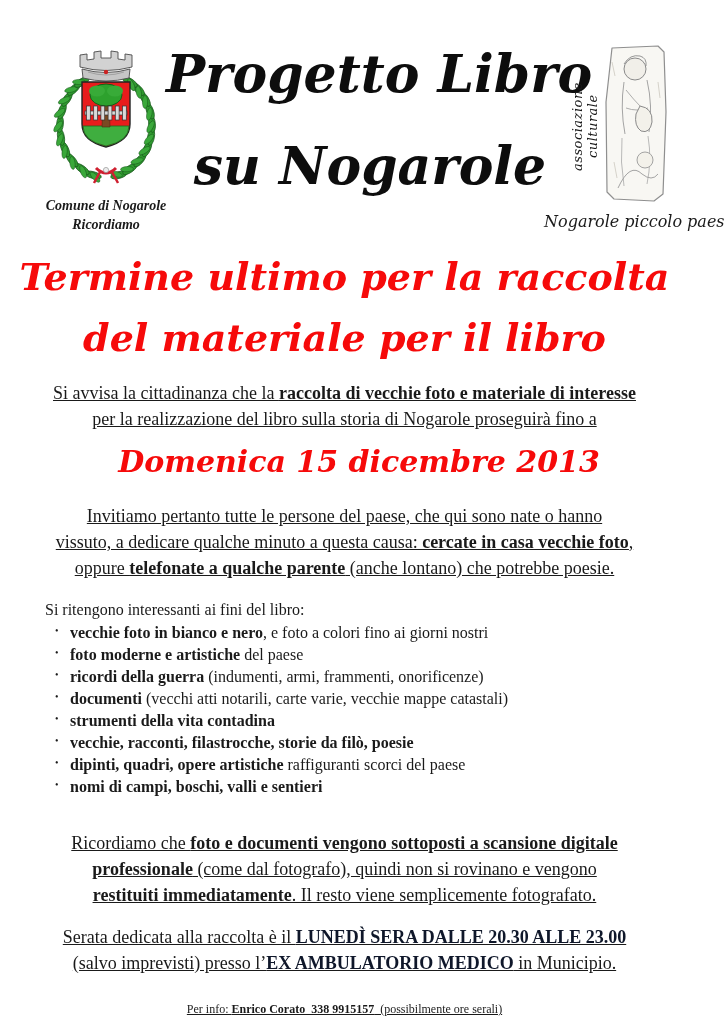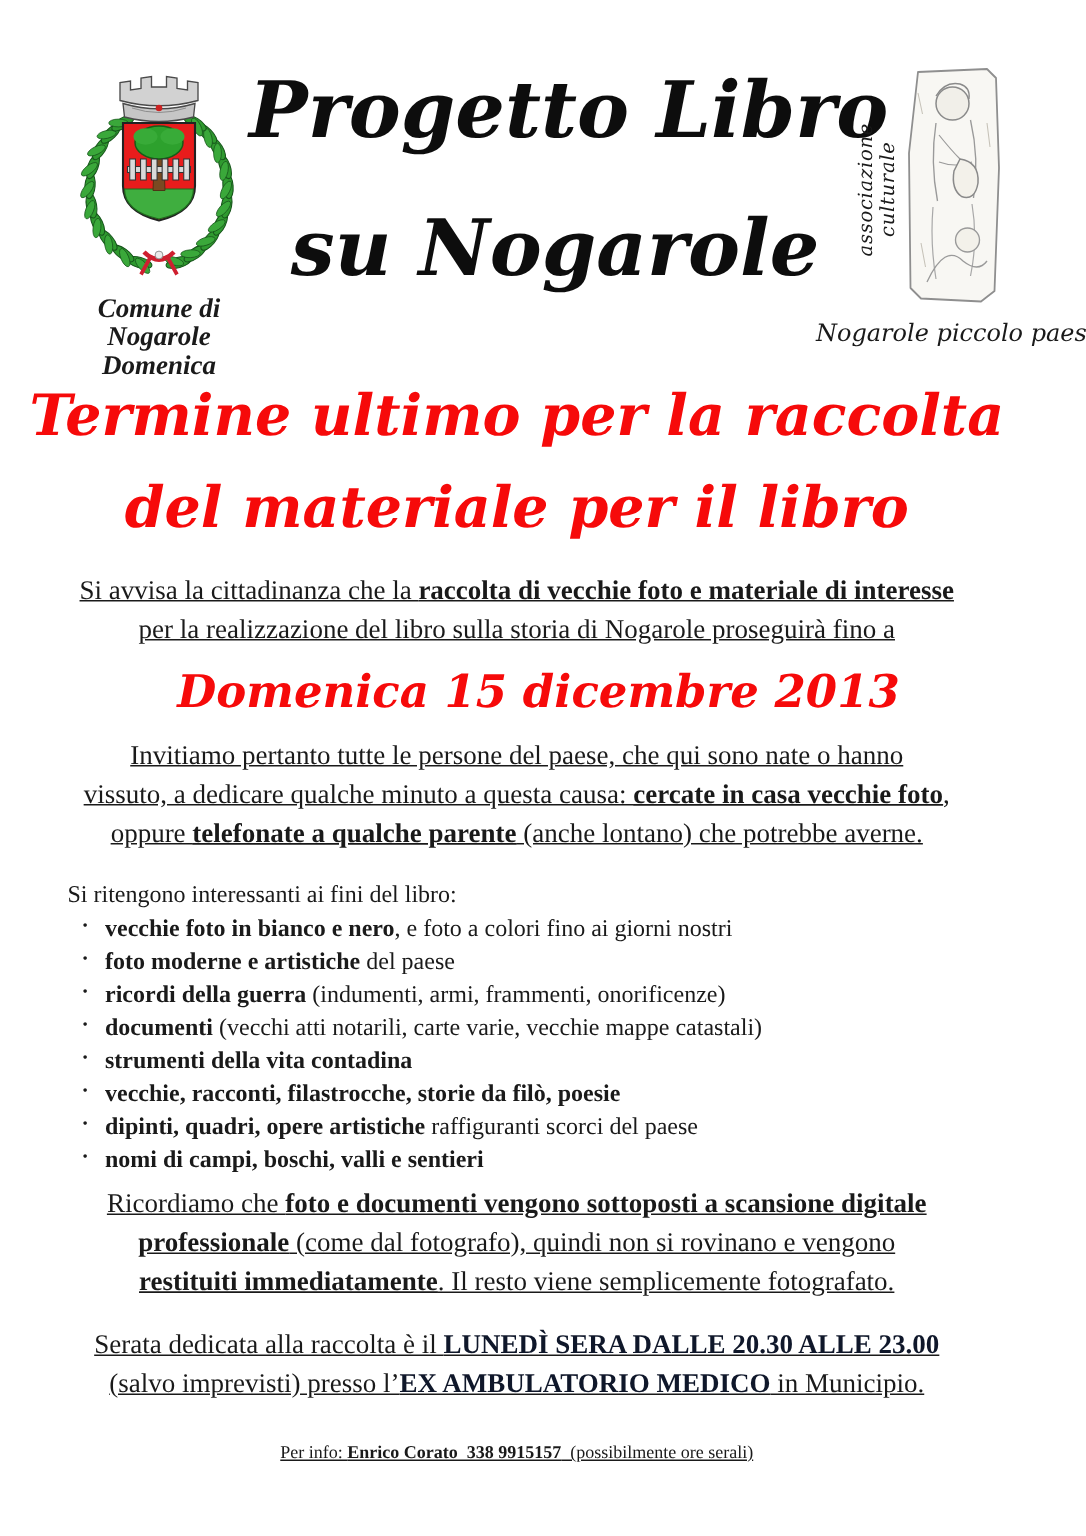--- a/index.html
+++ b/index.html
@@ -3,40 +3,40 @@
 <meta charset="utf-8">
 <style>
   html,body{margin:0;padding:0;}
   body{width:724px;height:1024px;background:#ffffff;font-family:"Liberation Serif",serif;color:#1a1a1a;}
   .page{position:relative;width:724px;height:1024px;overflow:hidden;background:#ffffff;}
 
   
   .header{position:absolute;top:0;left:0;width:724px;height:246px;}
   .crest{position:absolute;left:34px;top:42px;width:144px;text-align:center;}
   .crest svg{display:block;margin:0 auto;}
-  .crest-cap{font-weight:bold;font-style:italic;font-size:18px;line-height:19px;margin-top:2px;}
+  .crest-cap{font-weight:bold;font-style:italic;font-size:14px;line-height:19px;margin-top:2px;}
   .title{position:absolute;left:166px;top:28px;width:408px;text-align:center;
          font-family:"DejaVu Serif",serif;font-style:italic;font-weight:700;color:#0d0d0d;}
   .title .tl{font-size:52px;line-height:92px;white-space:pre;}
   .assoc{position:absolute;left:552px;top:40px;width:166px;height:206px;}
   .vert{position:absolute;left:18px;top:8px;height:156px;writing-mode:vertical-rl;transform:rotate(180deg);
         font-family:"DejaVu Serif",serif;font-style:italic;font-size:13px;letter-spacing:.5px;text-align:center;}
   .relief{position:absolute;left:48px;top:2px;}
   .assoc-cap{position:absolute;left:-8px;top:172px;width:182px;text-align:center;white-space:pre;
              font-family:"DejaVu Serif",serif;font-style:italic;font-size:16px;}
 
   
   .content{position:absolute;top:246px;left:0;width:689px;text-align:center;}
   .script{font-family:"DejaVu Serif",serif;font-style:italic;font-weight:700;color:#f60a0a;}
   .deadline{font-size:38px;line-height:61px;}
   .date{font-size:30px;line-height:48px;margin-top:6px;padding-left:29px;}
   .body{font-size:18px;line-height:26px;margin:0;text-decoration:underline;}
   .p-notice{margin-top:12px;}
-  .p-invite{margin-top:4px;}
-  .p-scan{margin-top:4px;}
+  .p-invite{margin-top:17px;}
+  .p-scan{margin-top:32px;}
   .p-evening{margin-top:16px;}
   .p-contact{margin-top:20px;font-size:12px;}
   .line{display:block;white-space:pre;}
   b{font-weight:bold;}
   .emph{font-weight:bold;text-decoration:underline;}
   .redb{color:#0f172a;font-weight:bold;}
 
   .list{margin:18px 0 0 45px;text-align:left;font-size:16px;line-height:22px;}
   .list .intro{margin-bottom:1px;}
   .item{position:relative;padding-left:25px;white-space:pre;}
@@ -98,21 +98,21 @@
         <rect x="49" y="69" width="42" height="4" fill="#d9d9d9" stroke="#333333" stroke-width="0.7"></rect>
         <rect x="50.5" y="64" width="3.8" height="14" fill="#d9d9d9" stroke="#333333" stroke-width="0.7"></rect>
         <rect x="57.7" y="64" width="3.8" height="14" fill="#d9d9d9" stroke="#333333" stroke-width="0.7"></rect>
         <rect x="64.9" y="64" width="3.8" height="14" fill="#d9d9d9" stroke="#333333" stroke-width="0.7"></rect>
         <rect x="72.1" y="64" width="3.8" height="14" fill="#d9d9d9" stroke="#333333" stroke-width="0.7"></rect>
         <rect x="79.3" y="64" width="3.8" height="14" fill="#d9d9d9" stroke="#333333" stroke-width="0.7"></rect>
         <rect x="86.5" y="64" width="3.8" height="14" fill="#d9d9d9" stroke="#333333" stroke-width="0.7"></rect>
       </svg>
       <div class="crest-cap">
         <div>Comune di Nogarole</div>
-        <div>Domenica</div>
+        <div>Ricordiamo</div>
       </div>
     </div>
 
     <div class="title">
       <div class="tl">Progetto Libro</div>
       <div class="tl">su Nogarole</div>
     </div>
 
     <div class="assoc">
       <div class="vert">associazione culturale</div>
@@ -143,21 +143,21 @@
     <p class="body p-notice">
       <span class="line"><span>Si avvisa la cittadinanza che la </span><b>raccolta di vecchie foto e materiale di interesse</b></span>
       <span class="line">per la realizzazione del libro sulla storia di Nogarole proseguirà fino a</span>
     </p>
 
     <div class="date script">Domenica 15 dicembre 2013</div>
 
     <p class="body p-invite">
       <span class="line">Invitiamo pertanto tutte le persone del paese, che qui sono nate o hanno</span>
       <span class="line"><span>vissuto, a dedicare qualche minuto a questa causa: </span><span class="emph">cercate in casa vecchie foto</span><span>,</span></span>
-      <span class="line"><span>oppure </span><span class="emph">telefonate a qualche parente</span><span> (anche lontano) che potrebbe averne.</span></span>
+      <span class="line"><span>oppure </span><span class="emph">telefonate a qualche parente</span><span> (anche lontano) che potrebbe poesie.</span></span>
     </p>
 
     <div class="list">
       <div class="intro">Si ritengono interessanti ai fini del libro:</div>
       <div class="item"><span class="bullet">•</span><b>vecchie foto in bianco e nero</b><span>, e foto a colori fino ai giorni nostri</span></div>
       <div class="item"><span class="bullet">•</span><b>foto moderne e artistiche</b><span> del paese</span></div>
       <div class="item"><span class="bullet">•</span><b>ricordi della guerra</b><span> (indumenti, armi, frammenti, onorificenze)</span></div>
       <div class="item"><span class="bullet">•</span><b>documenti</b><span> (vecchi atti notarili, carte varie, vecchie mappe catastali)</span></div>
       <div class="item"><span class="bullet">•</span><b>strumenti della vita contadina</b><span></span></div>
       <div class="item"><span class="bullet">•</span><b>vecchie, racconti, filastrocche, storie da filò, poesie</b><span></span></div>

